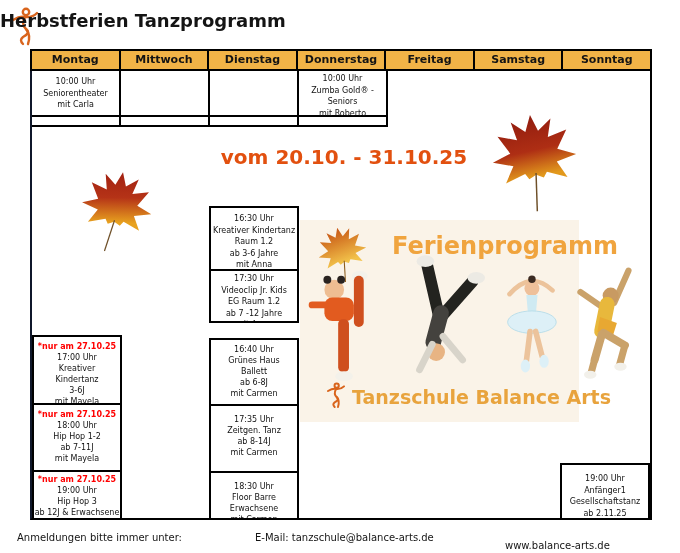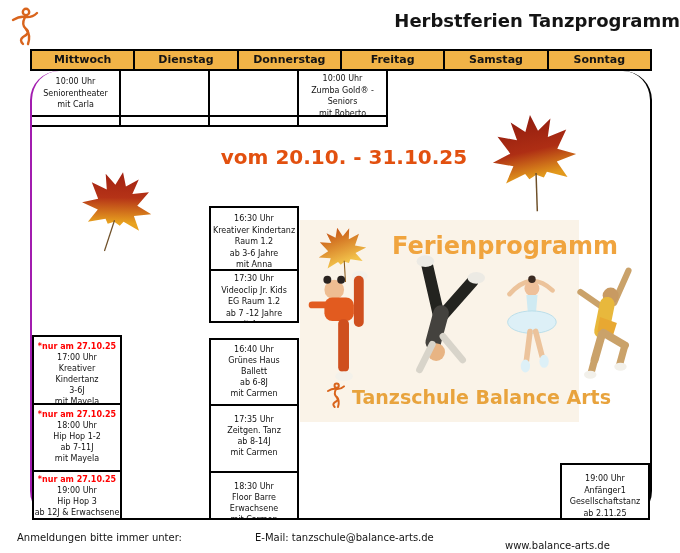--- a/index.html
+++ b/index.html
@@ -1,24 +1,24 @@
 <!DOCTYPE html>
 <html><head>
 <meta charset="utf-8">
 <style>
   html,body{margin:0;padding:0;}
   body{width:680px;height:553px;background:#fff;font-family:"DejaVu Sans","Liberation Sans",sans-serif;color:#111;position:relative;overflow:hidden;}
   .abs{position:absolute;}
-  .page-title{left:0;right:0;top:10px;text-align:right;font-size:18px;font-weight:bold;color:#141414;}
+  .page-title{left:0;right:0;top:10px;text-align:left;font-size:18px;font-weight:bold;color:#141414;}
   
   .day-header{left:30px;top:49px;width:622px;height:22px;border:2px solid #000;box-sizing:border-box;display:flex;background:#fff;}
   .day-cell{flex:1;background:#F1B347;border-right:2px solid #000;text-align:center;font-size:11px;font-weight:bold;line-height:18px;color:#141414;}
   .day-cell:last-child{border-right:none;}
   
-  .tbody{left:30px;top:71px;width:622px;height:449px;border-left:2px solid #a21caf;border-right:2px solid #000;border-bottom:2px solid #000;box-sizing:border-box;position:absolute;background:#fff;border-radius:29px;}
+  .tbody{left:30px;top:71px;width:622px;height:449px;border-left:2px solid #0f172a;border-right:2px solid #000;border-bottom:2px solid #000;box-sizing:border-box;position:absolute;background:#fff;}
   .row1{left:0;top:0;width:356px;display:flex;border-bottom:2px solid #000;height:44px;}
   .row1 .rcell{width:87px;border-right:2px solid #000;text-align:center;}
   .thinrow{left:0;top:46px;width:356px;display:flex;border-bottom:2px solid #000;height:8px;}
   .thinrow .rcell{width:87px;border-right:2px solid #000;}
   .ln{font-size:8px;line-height:11.5px;white-space:nowrap;text-align:center;}
   .b{font-weight:normal;}
   .note{color:#FF0000;font-weight:bold;}
   .pad5{padding-top:5px;}.pad2{padding-top:2px;}.pad4{padding-top:4px;}.pad8{padding-top:8px;}
   
   .grp{position:absolute;border:2px solid #000;box-sizing:border-box;background:#fff;display:flex;flex-direction:column;}
@@ -52,20 +52,21 @@
       <path d="M3 15 Q10 11 15 12 Q22 13 27 8"></path>
       <path d="M15 12 Q11 20 16 24 Q21 28 13 32 Q9 35 13 39"></path>
       <path d="M16 24 Q21 30 18 39"></path>
     </g>
   </svg>
 </div>
 
 <div class="abs page-title">Herbstferien Tanzprogramm</div>
 
 <div class="abs day-header">
+  <div class="day-cell">Montag</div>
   <div class="day-cell">Mittwoch</div>
   <div class="day-cell">Dienstag</div>
   <div class="day-cell">Donnerstag</div>
   <div class="day-cell">Freitag</div>
   <div class="day-cell">Samstag</div>
   <div class="day-cell">Sonntag</div>
 </div>
 
 <div class="tbody">
 

